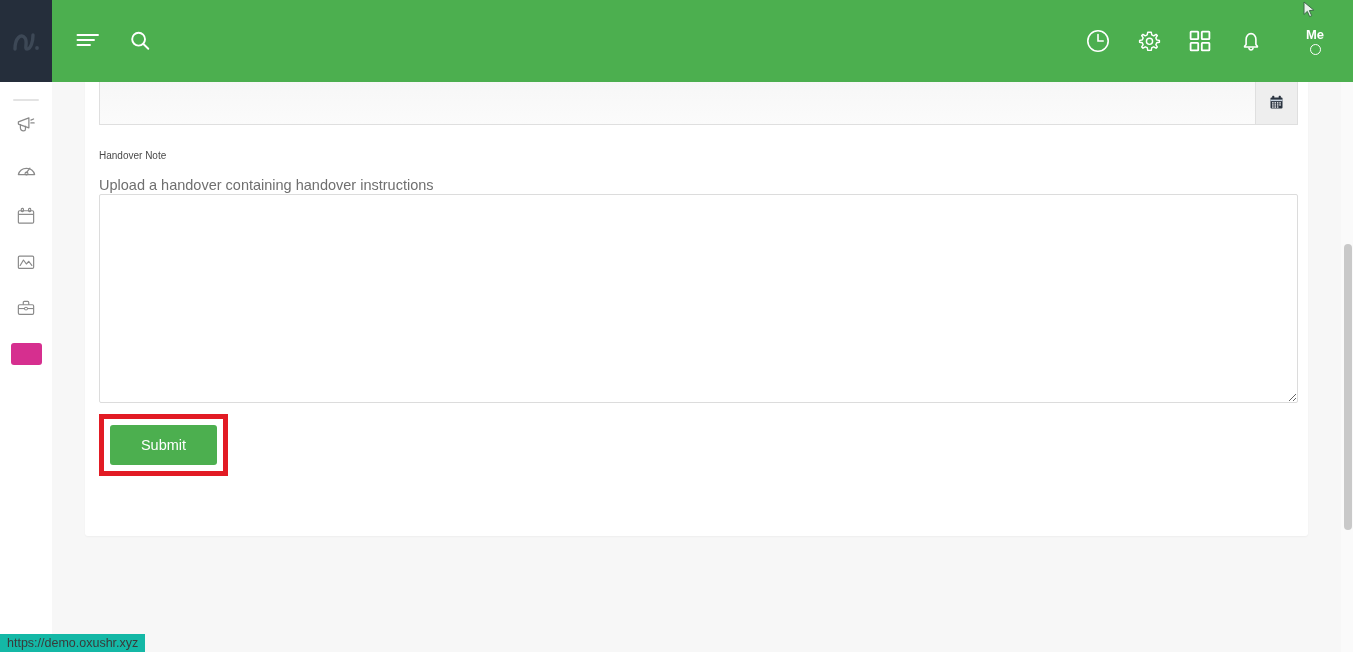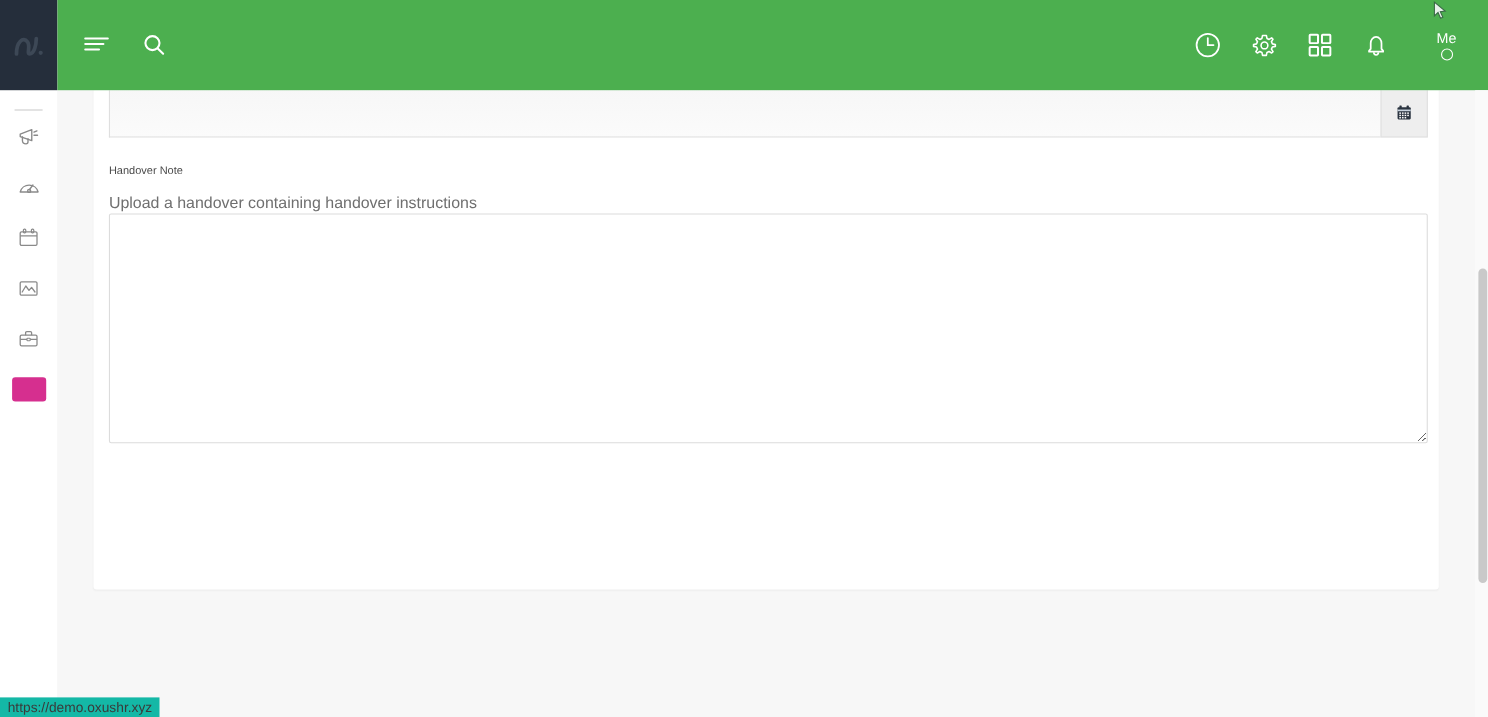--- a/index.html
+++ b/index.html
@@ -103,21 +103,21 @@
     align-items: center;
     justify-content: center;
     width: 48px;
     cursor: pointer;
     margin-left: 6px;
   }
   #user-menu-label {
     color: #ffffff;
     font-size: 13px;
     line-height: 15px;
-    font-weight: 400;
+    font-weight: 700;
   }
   #user-avatar {
     width: 11px;
     height: 11px;
     border: 1.6px solid #ffffff;
     border-radius: 50%;
     margin-top: 2px;
   }
 
   
@@ -489,20 +489,24 @@
               </svg>
             </span>
           </div>
         </div>
 
         <div class="field-label">Handover Note</div>
         <div id="file-help">Upload a handover containing handover instructions</div>
 
         <textarea id="remarks-textarea" placeholder="" style=""></textarea>
 
+        <div id="submit-wrap">
+          <div id="submit-highlight"></div>
+          <button id="submit-button">Submit</button>
+        </div>
 
       </div>
     </div>
 
   </div>
 
   <div id="page-scrollbar-track"></div>
   <div id="page-scrollbar-thumb"></div>
 
   <div id="status-bar">https://demo.oxushr.xyz</div>

